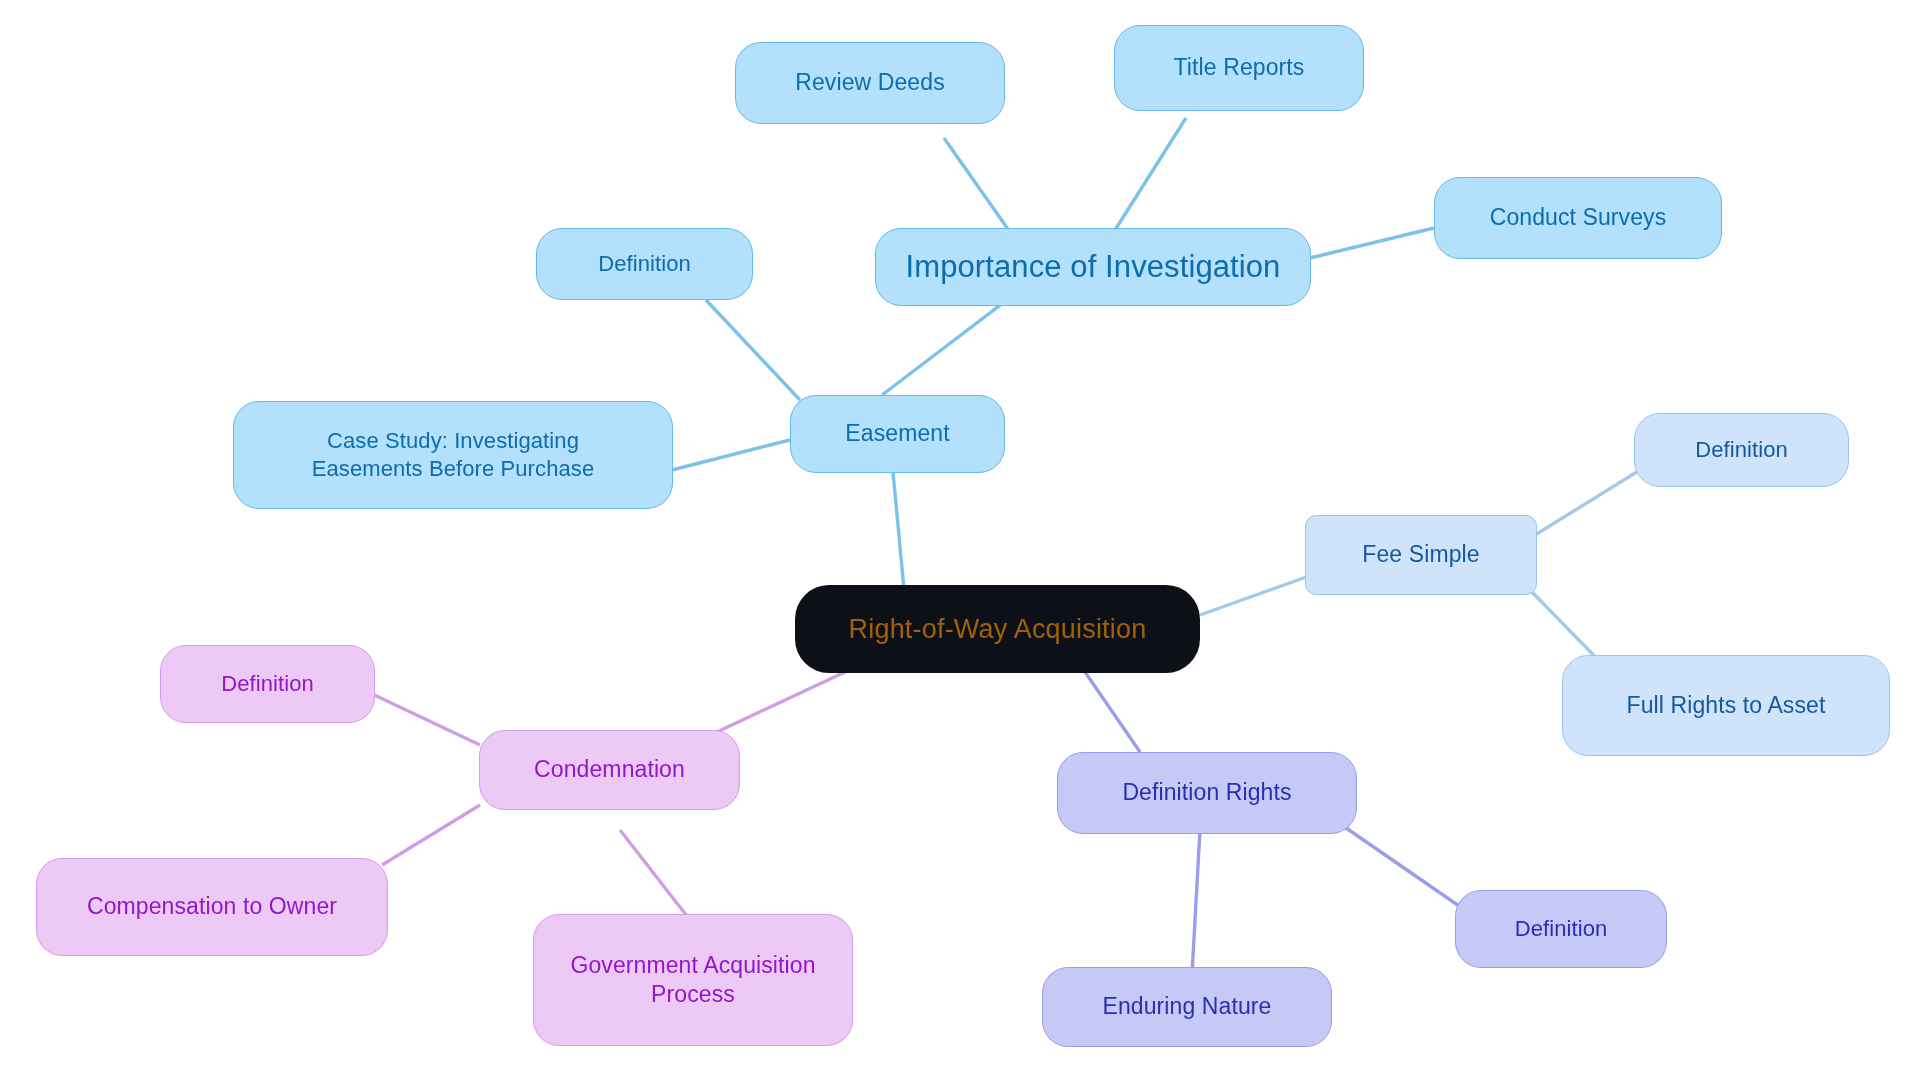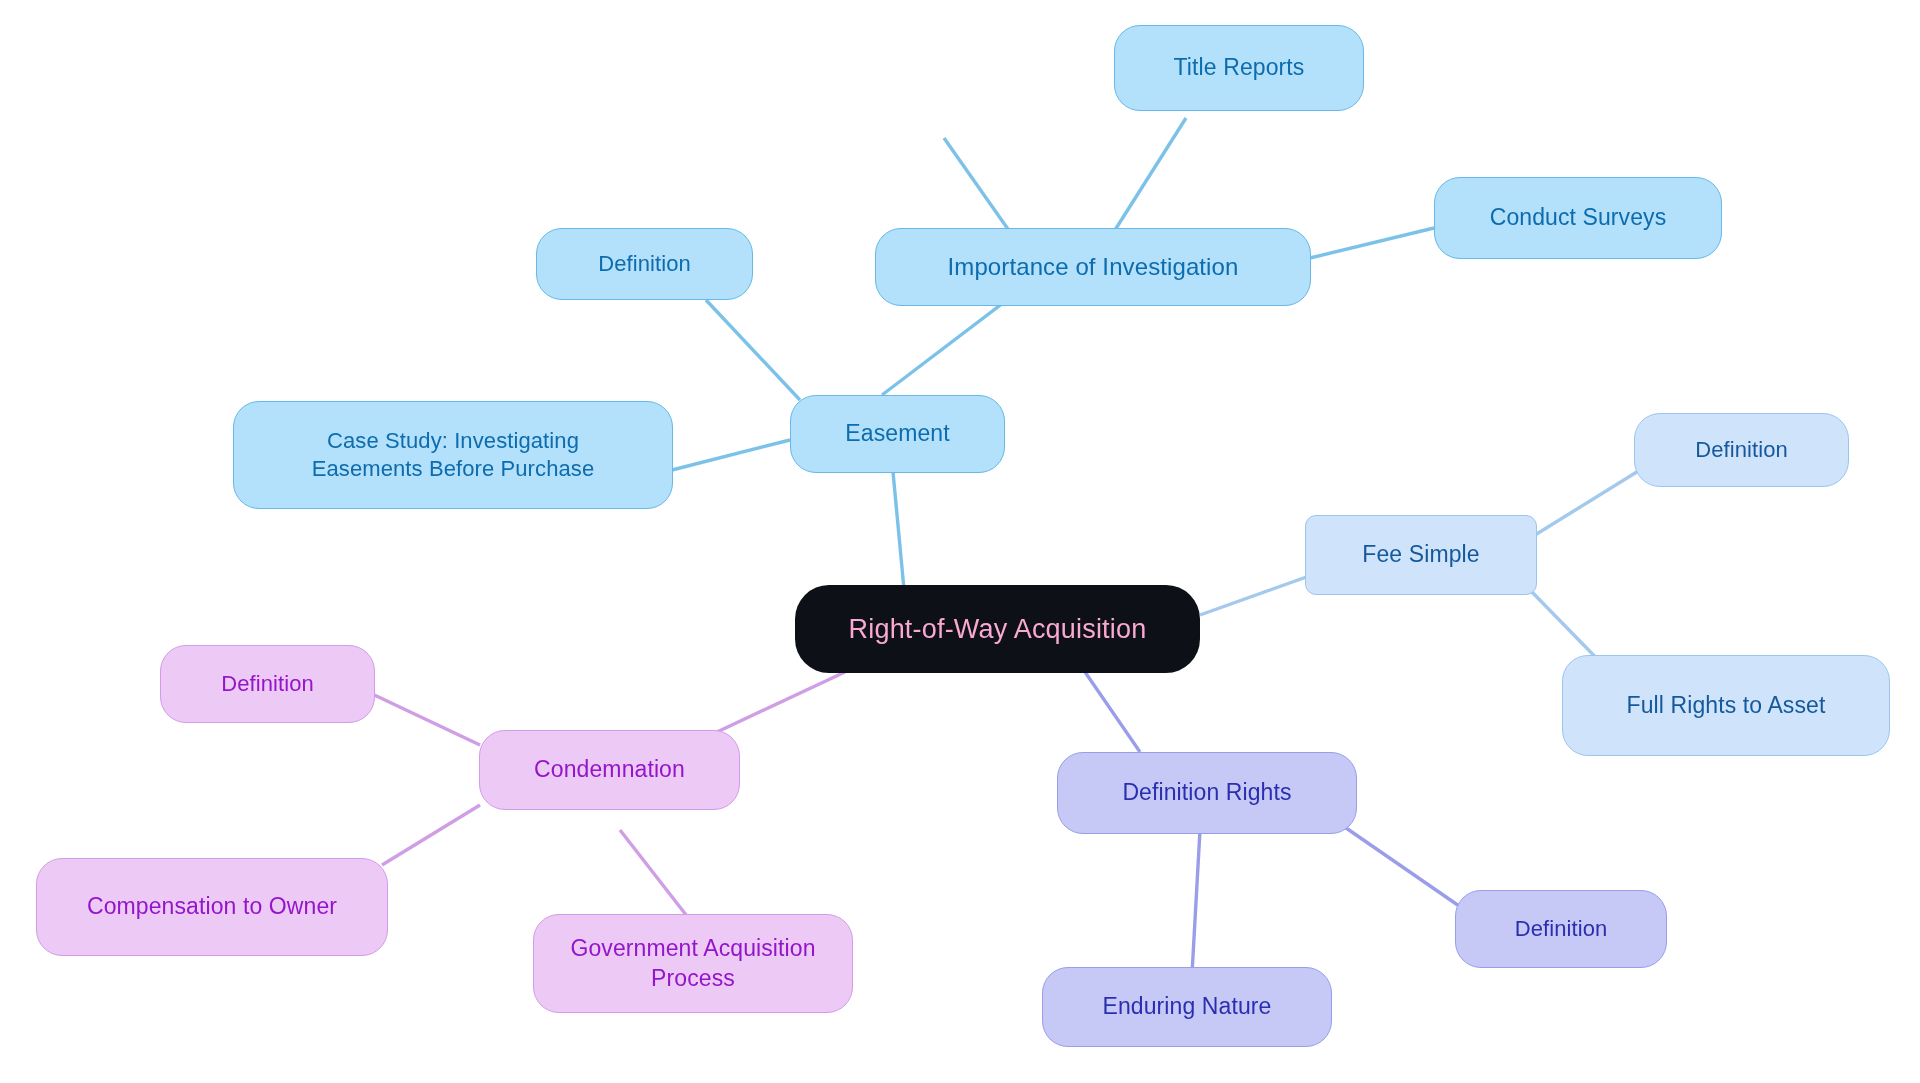--- a/index.html
+++ b/index.html
@@ -32,21 +32,21 @@
     border-style: solid;
     border-width: 1.6px;
     line-height: 1.28;
     white-space: pre-line;
     padding: 6px 14px;
     letter-spacing: 0.1px;
   }
   .node.root {
     border-radius: 34px;
     border-width: 0;
-    color: #f9a8d4;
+    color: #a16207;
     background: #0d1117;
     font-size: 27px;
     letter-spacing: 0.2px;
   }
   .node.br-easement {
     background: #b3e0fa;
     border-color: #66b9e8;
     color: #0d6cad;
   }
   .node.br-fee {
@@ -96,22 +96,23 @@
 
   <div class="node root" style="left:795px; top:585px; width:405px; height:88px;">Right-of-Way Acquisition</div>
 
   <div class="node br-easement" style="left:790px; top:395px; width:215px; height:78px; font-size:23px;">Easement</div>
 
   <div class="node br-easement" style="left:536px; top:228px; width:217px; height:72px; font-size:22px;">Definition</div>
 
   <div class="node br-easement" style="left:233px; top:401px; width:440px; height:108px; font-size:22px;">Case Study: Investigating
 Easements Before Purchase</div>
 
-  <div class="node br-easement" style="left:875px; top:228px; width:436px; height:78px; font-size:24px;">Importance of Investigation</div>
+  <div class="node br-easement" style="left:875px; top:228px; width:436px; height:78px; font-size:31px;">Importance of Investigation</div>
 
+  <div class="node br-easement" style="left:735px; top:42px; width:270px; height:82px; font-size:23px;">Review Deeds</div>
 
   <div class="node br-easement" style="left:1114px; top:25px; width:250px; height:86px; font-size:23px;">Title Reports</div>
 
   <div class="node br-easement" style="left:1434px; top:177px; width:288px; height:82px; font-size:23px;">Conduct Surveys</div>
 
   <div class="node br-fee" style="left:1305px; top:515px; width:232px; height:80px; font-size:23px;border-radius:11px;">Fee Simple</div>
 
   <div class="node br-fee" style="left:1634px; top:413px; width:215px; height:74px; font-size:22px;">Definition</div>
 
   <div class="node br-fee" style="left:1562px; top:655px; width:328px; height:101px; font-size:23px;">Full Rights to Asset</div>
@@ -121,16 +122,16 @@
   <div class="node br-perpetual" style="left:1455px; top:890px; width:212px; height:78px; font-size:22px;">Definition</div>
 
   <div class="node br-perpetual" style="left:1042px; top:967px; width:290px; height:80px; font-size:23px;">Enduring Nature</div>
 
   <div class="node br-condemnation" style="left:479px; top:730px; width:261px; height:80px; font-size:23px;">Condemnation</div>
 
   <div class="node br-condemnation" style="left:160px; top:645px; width:215px; height:78px; font-size:22px;">Definition</div>
 
   <div class="node br-condemnation" style="left:36px; top:858px; width:352px; height:98px; font-size:23px;">Compensation to Owner</div>
 
-  <div class="node br-condemnation" style="left:533px; top:914px; width:320px; height:99px; font-size:23px;">Government Acquisition
+  <div class="node br-condemnation" style="left:533px; top:914px; width:320px; height:132px; font-size:23px;">Government Acquisition
 Process</div>
 
 </div>
 
 </body></html>

